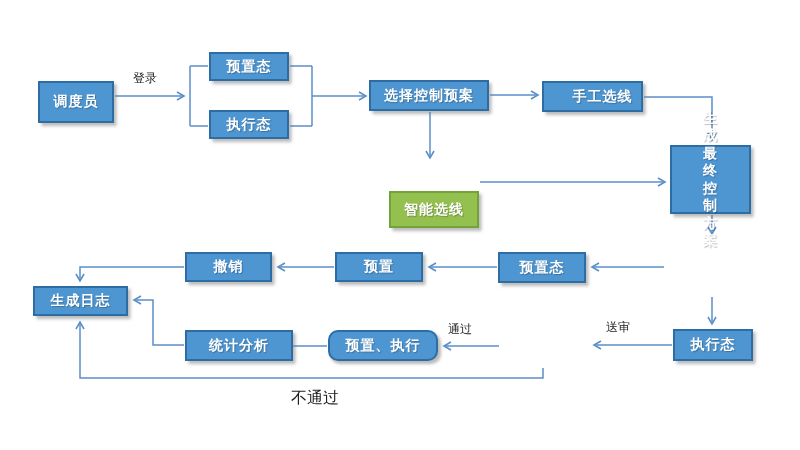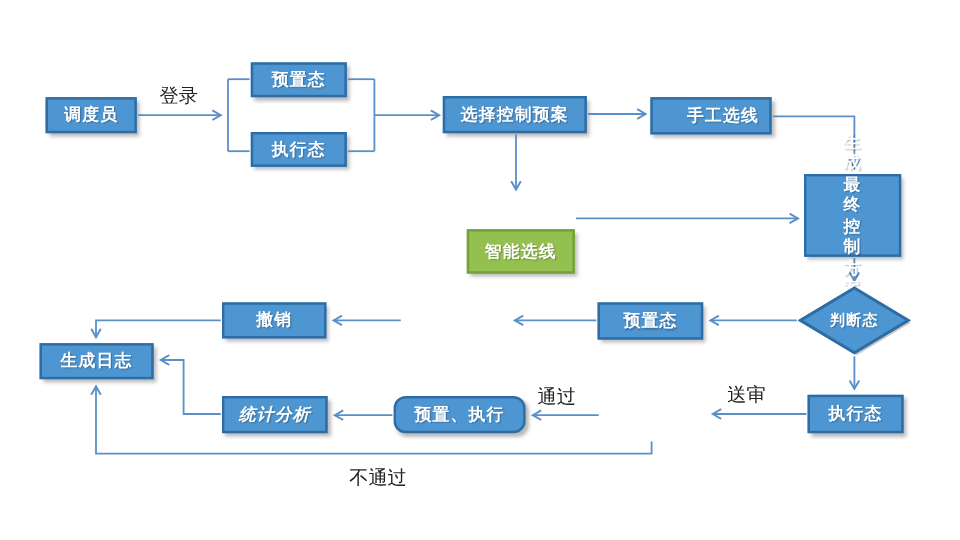--- a/index.html
+++ b/index.html
@@ -24,21 +24,21 @@
   .diamond-wrap{position:absolute;left:665px;top:238px;width:94px;height:58px;}
   .diamond-wrap svg{position:absolute;left:0;top:0;}
   .diamond-label{
     position:absolute;left:0;top:0;width:94px;height:58px;
     display:flex;align-items:center;justify-content:center;
     color:#fff;font-size:12.5px;font-weight:bold;letter-spacing:1px;
     text-shadow:1px 1px 1px rgba(0,0,0,0.25);
   }
 
   .edge-label{
-    position:absolute;color:#222;font-size:16px;
+    position:absolute;color:#222;font-size:12px;
     font-family:"Liberation Serif","DejaVu Serif",serif;
     white-space:nowrap;
   }
 </style>
 </head>
 <body>
 
 <div id="canvas">
 
   <svg id="wires" viewBox="0 0 800 450">
@@ -85,21 +85,21 @@
       <path d="M499,346 H444" marker-end="url(#arr)"></path>
 
       <path d="M327,346 H279" marker-end="url(#arr)"></path>
 
       <path d="M184,345 H153 V300 H134" marker-end="url(#arr)"></path>
 
       <path d="M543,368 V378 H80 V322" marker-end="url(#arr)"></path>
     </g>
   </svg>
 
-  <div class="node blue" style="left:38px;top:81px;width:76px;height:30px;">
+  <div class="node blue" style="left:38px;top:81px;width:76px;height:42px;">
     <span>调度员</span>
   </div>
 
   <div class="node blue" style="left:209px;top:52px;width:80px;height:29px;">
     <span>预置态</span>
   </div>
 
   <div class="node blue" style="left:209px;top:110px;width:80px;height:29px;">
     <span>执行态</span>
   </div>
@@ -113,42 +113,38 @@
   </div>
 
   <div class="node green" style="left:389px;top:163px;width:90px;height:37px;margin-top:28px;">
     <span>智能选线</span>
   </div>
 
   <div class="node blue" style="left:670px;top:145px;width:81px;height:69px;padding:2px 24px;">
     <span>生成最终控制方案</span>
   </div>
 
-  <div class="diamond-wrap">
-    <svg width="94" height="58" viewBox="0 0 94 58">
-      <polygon points="49,4 94,31 49,58 4,31" fill="rgba(120,120,120,0.4)"></polygon>
-      <polygon points="47,2 92,29 47,56 2,29" fill="#4e96d2" stroke="#2e6da4" stroke-width="2.5"></polygon>
-    </svg>
-    <div class="diamond-label">判断态</div>
-  </div>
 
   <div class="node blue" style="left:498px;top:252px;width:88px;height:31px;">
     <span>预置态</span>
   </div>
 
+  <div class="node blue" style="left:335px;top:252px;width:88px;height:30px;">
+    <span>预置</span>
+  </div>
 
   <div class="node blue" style="left:185px;top:252px;width:87px;height:30px;">
     <span>撤销</span>
   </div>
 
   <div class="node blue" style="left:33px;top:286px;width:95px;height:30px;">
     <span>生成日志</span>
   </div>
 
-  <div class="node blue" style="left:185px;top:330px;width:88px;height:31px;font-style:italic;">
+  <div class="node blue" style="left:185px;top:330px;width:108px;height:31px;">
     <span>统计分析</span>
   </div>
 
   <div class="node blue" style="left:328px;top:330px;width:110px;height:31px;border-radius:10px;">
     <span>预置、执行</span>
   </div>
 
 
   <div class="node blue" style="left:673px;top:329px;width:80px;height:32px;">
     <span>执行态</span>

